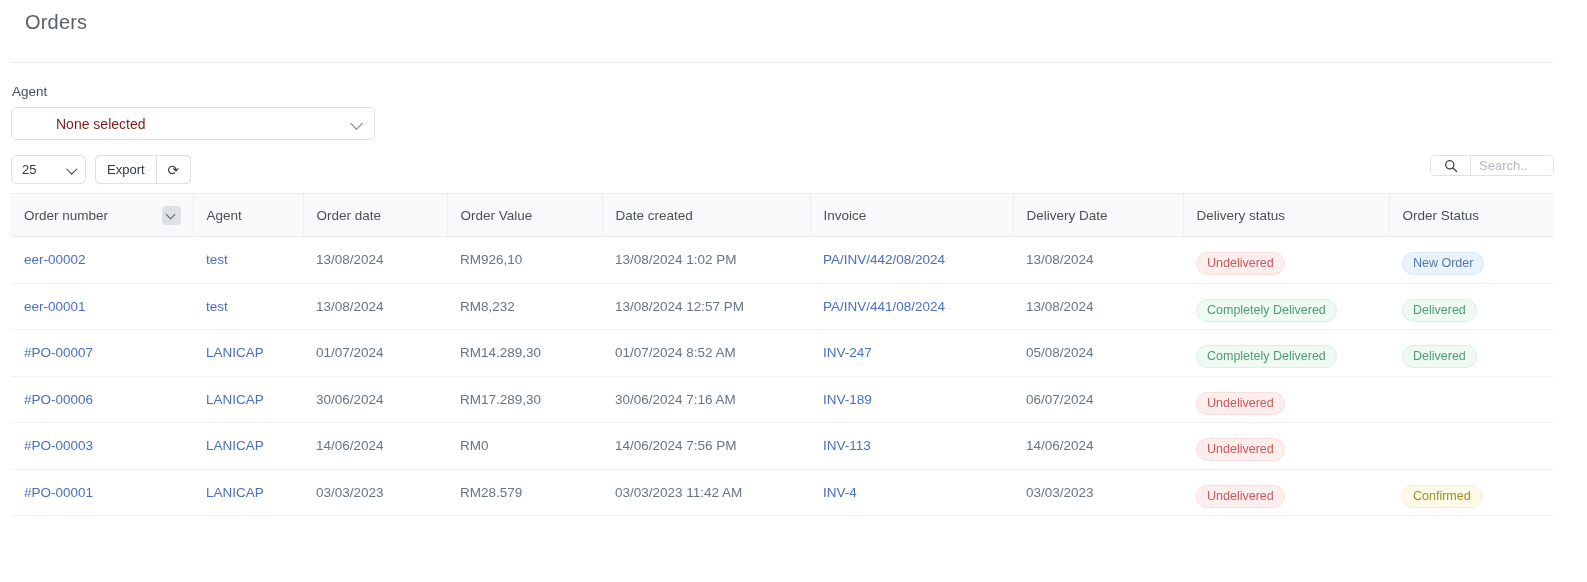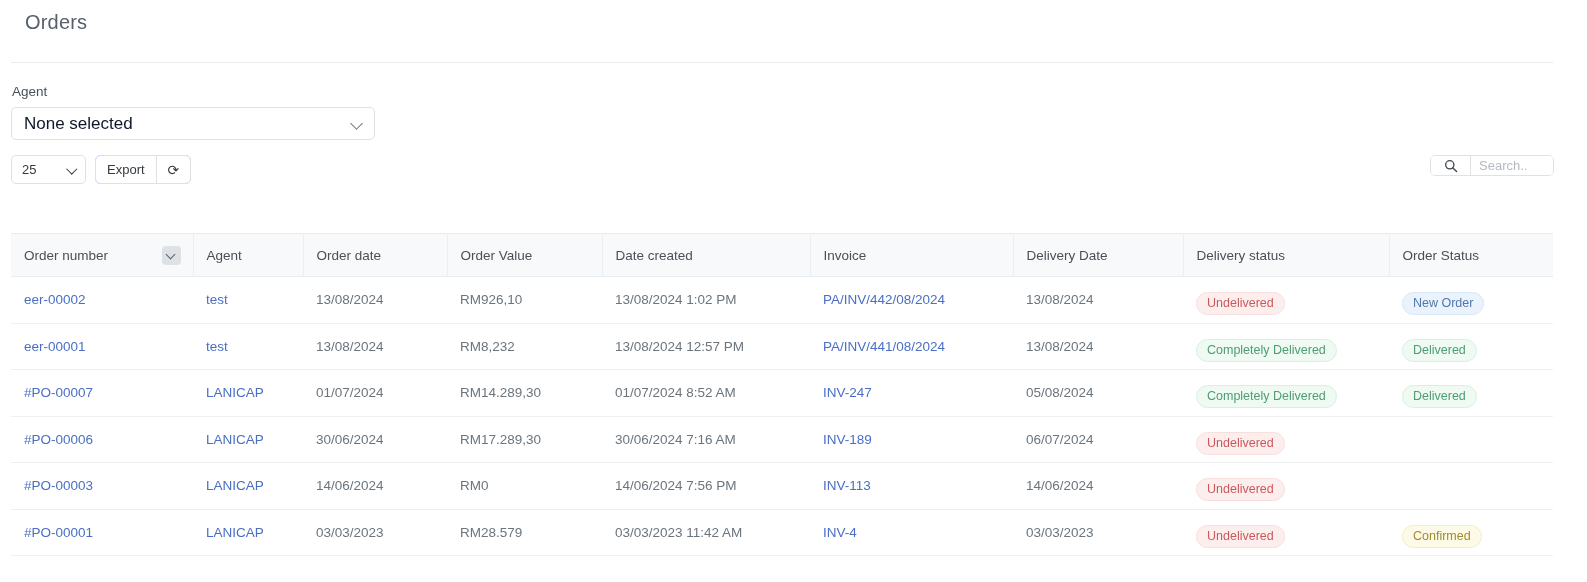--- a/index.html
+++ b/index.html
@@ -54,22 +54,23 @@
     border: 1px solid #dde2e6;
     border-radius: 5px;
     background: #fff;
     display: flex;
     align-items: center;
     padding: 0 10px 0 12px;
     cursor: pointer;
   }
   .agent-select .ph {
     flex: 1;
-    font-size: 17px;
-    color: #0f172a;
+    font-size: 14px;
+    color: #7f1d1d;
+    margin-left: 32px;
   }
   .chev {
     width: 13px;
     height: 13px;
     position: relative;
     flex: 0 0 auto;
   }
   .chev::after {
     content: "";
     position: absolute;
@@ -169,21 +170,20 @@
     background: #fff;
   }
   .search-input::placeholder { color: #b4bac0; }
 
   
   .tbl-wrap {
     position: absolute;
     left: 11px;
     top: 193px;
     width: 1542px;
-    margin-top: 40px;
   }
   table.dt {
     width: 100%;
     border-collapse: collapse;
     table-layout: fixed;
   }
   table.dt thead th {
     background: #f8f9fa;
     border-top: 1px solid #e9ecef;
     border-bottom: 1px solid #e9ecef;

